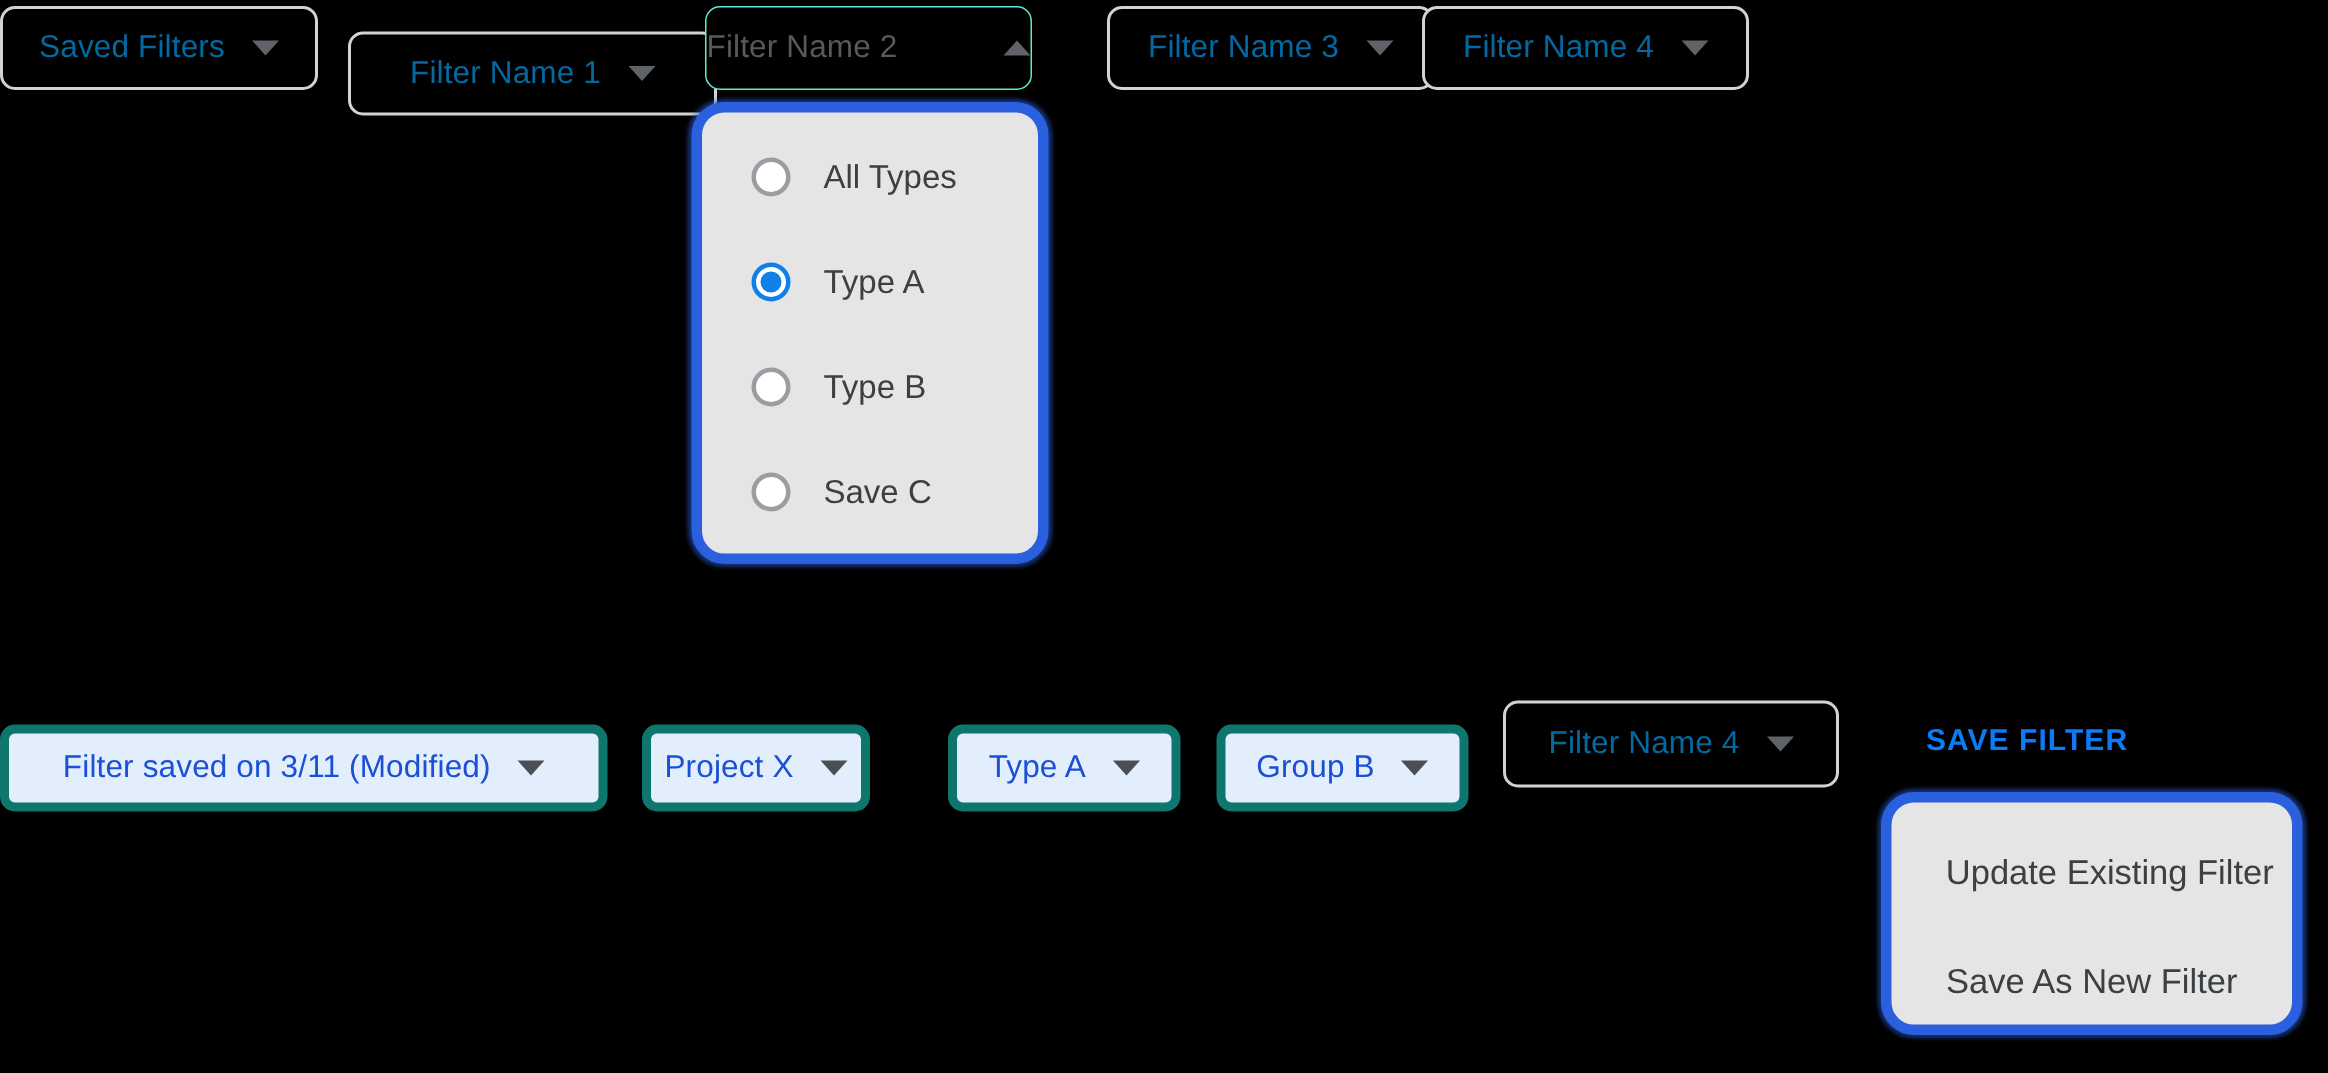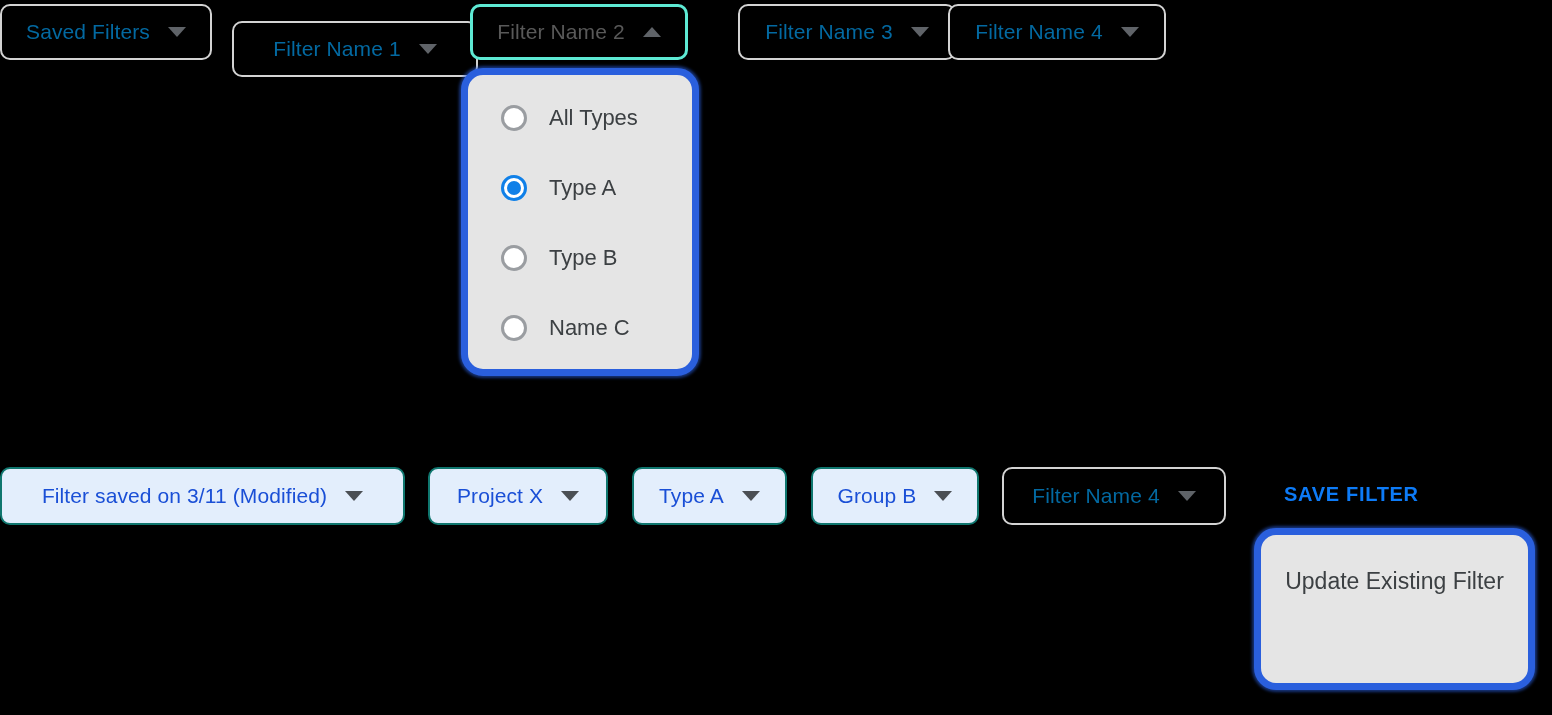--- a/index.html
+++ b/index.html
@@ -41,29 +41,31 @@
   
   .chip.inactive {
     background: #000000;
     border: 2px solid #d3d3d3;
     color: #0369a1;
   }
 
   
   .chip.focused {
     background: #000000;
-    border: 3px solid #5eead4;
+    border: 1px solid #5eead4;
     color: #595959;
+    justify-content: space-between;
   }
 
   
   .chip.active {
     background: #e3eefc;
-    border: 2px solid #0f766e;
+    border: 6px solid #0f766e;
     color: #1a4fd6;
+    margin-top: 16px;
   }
 
   .caret {
     width: 0;
     height: 0;
     flex: 0 0 auto;
   }
   .caret.down {
     border-left: 9px solid transparent;
     border-right: 9px solid transparent;
@@ -196,33 +198,33 @@
       <span class="radio-label">Type A</span>
     </div>
 
     <div class="radio-row" style="top:170px; left:33px;justify-content:flex-end;">
       <span class="radio"></span>
       <span class="radio-label">Type B</span>
     </div>
 
     <div class="radio-row" style="top:240px; left:33px;">
       <span class="radio"></span>
-      <span class="radio-label">Name C</span>
+      <span class="radio-label">Save C</span>
     </div>
 
   </div>
 
   <div>
 
     <div class="chip active" style="left:0px; top:467px; width:405px; height:58px;">
       <span>Filter saved on 3/11 (Modified)</span>
       <span class="caret down"></span>
     </div>
 
-    <div class="chip active" style="left:428px; top:467px; width:180px; height:58px;">
+    <div class="chip active" style="left:428px; top:467px; width:152px; height:58px;">
       <span>Project X</span>
       <span class="caret down"></span>
     </div>
 
     <div class="chip active" style="left:632px; top:467px; width:155px; height:58px;">
       <span>Type A</span>
       <span class="caret down"></span>
     </div>
 
     <div class="chip active" style="left:811px; top:467px; width:168px; height:58px;">
@@ -234,18 +236,19 @@
       <span>Filter Name 4</span>
       <span class="caret down"></span>
     </div>
 
     <div class="save-link" style="left:1284px; top:483px;">Save Filter</div>
 
   </div>
 
   <div class="panel" style="left:1254px; top:528px; width:281px; height:162px;">
 
-    <div class="menu-item" style="top:33px;">Update Existing Filter</div>
-
+    <div class="menu-item" style="top:33px;margin-left:12px;">Update Existing Filter</div>
+
+    <div class="menu-item" style="top:106px;">Save As New Filter</div>
 
   </div>
 
 </div>
 
 </body></html>

